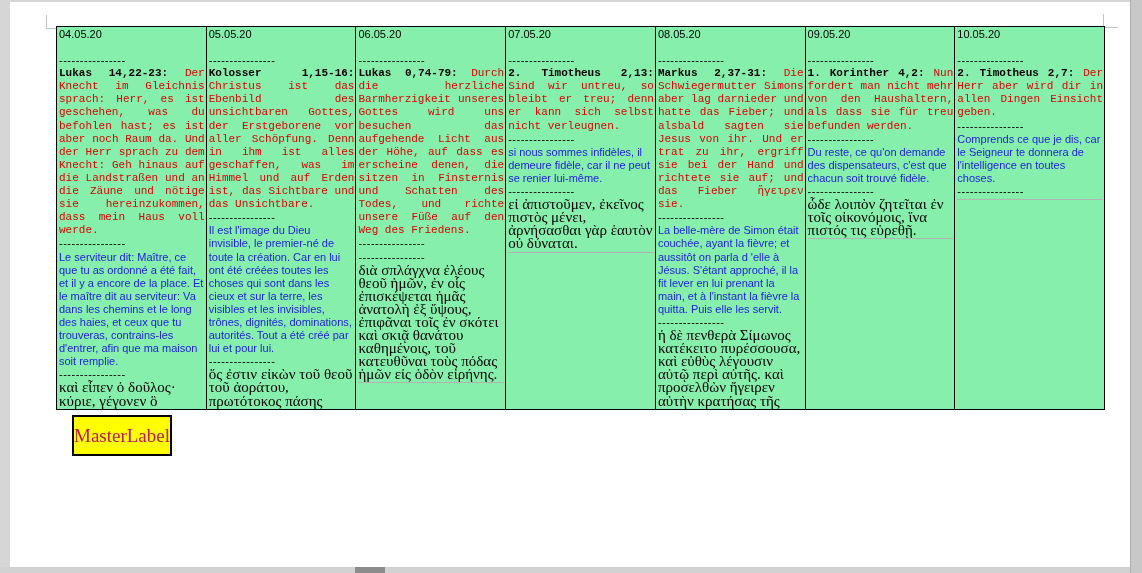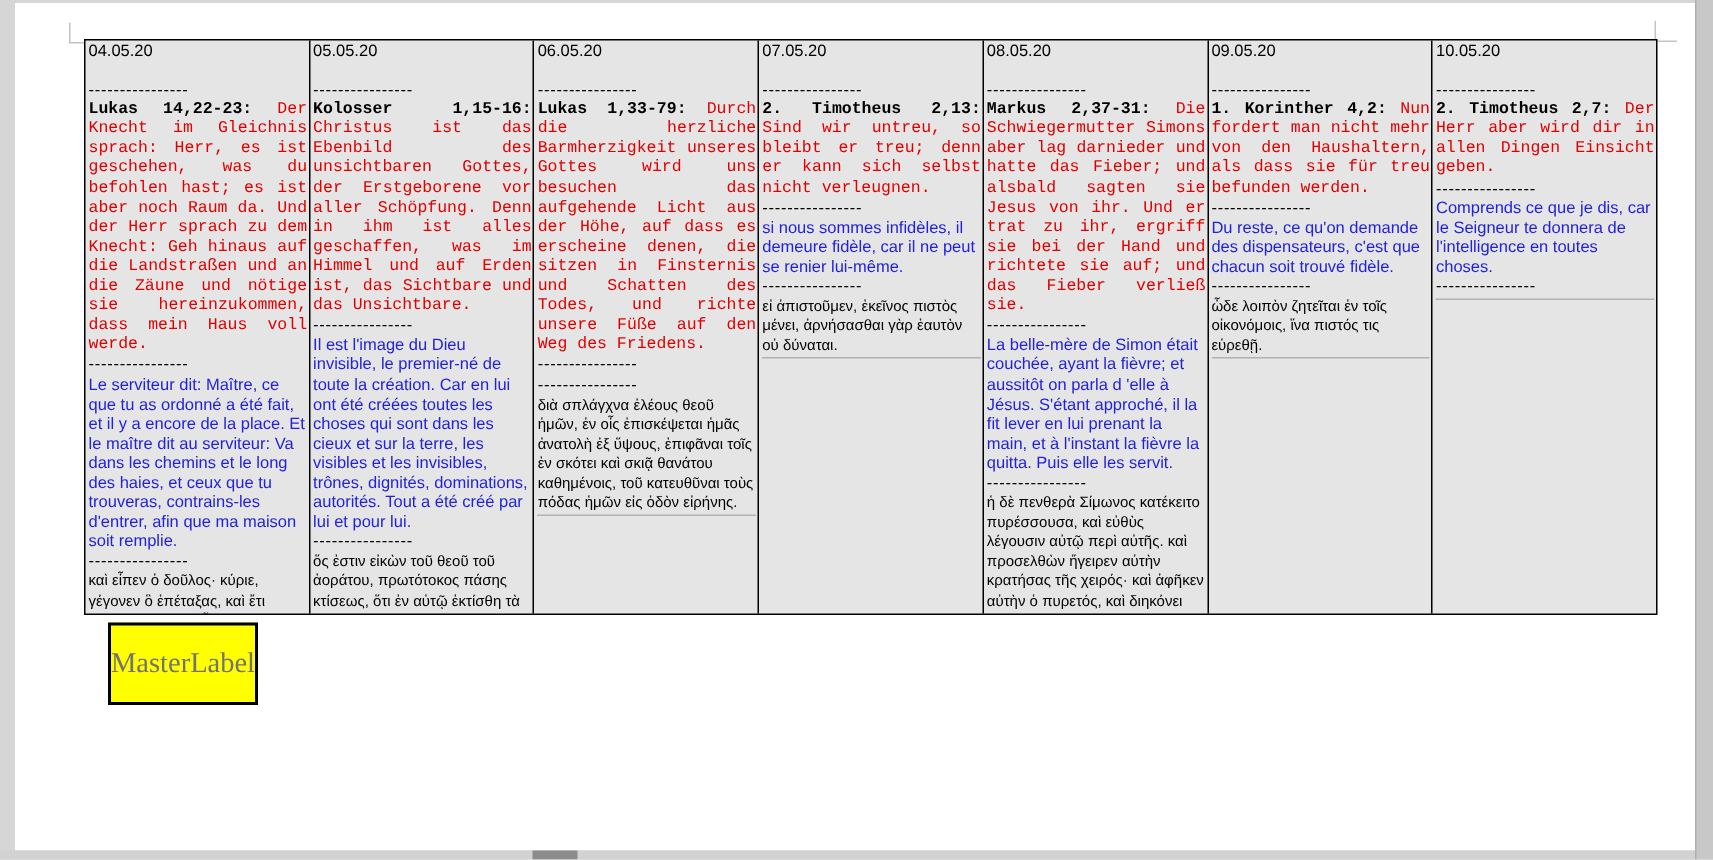--- a/index.html
+++ b/index.html
@@ -21,47 +21,47 @@
   .mark-tl .v { left:0; top:0; }
   .mark-tl .h { left:0; top:13px; }
   .mark-tr { left:1093px; top:12px; }
   .mark-tr .v { left:0; top:0; }
   .mark-tr .h { left:0; top:13px; }
 
   .verse-table {
     position:absolute; left:46px; top:24px; width:1049px; height:384px;
     display:flex;
     border:1px solid #000;
-    background:#e5e5e5;
+    background:#86efac;
   }
   .day-cell {
     flex:1 1 0;
     border-right:1px solid #000;
     overflow:hidden;
     padding:1px 1px 0 2px;
     font-size:11px;
     line-height:13.1px;
     color:#000;
   }
   .day-cell:last-child { border-right:none; }
   .day-frame { border-bottom:1px solid #b2b2b2; padding-bottom:1px; }
   .date-label { margin-bottom:13px; }
   .sep { white-space:nowrap; overflow:hidden; letter-spacing:0.5px; }
   .de-verse { color:#e00000; text-align:justify;font-family:Liberation Mono, monospace; }
   .de-verse .ref { color:#000; font-weight:bold; }
   .fr-verse { color:#2222dd; }
-  .gr-verse { color:#000; font-family:Liberation Sans, sans-serif; font-size:10px; }
+  .gr-verse { color:#000; font-family:Liberation Serif, serif; font-size:15px; }
 
   .master-label {
-    position:absolute; left:62px; top:413px; width:100px; height:55px;
+    position:absolute; left:62px; top:413px; width:100px; height:41px;
     background:#ffff00;
     border:2px solid #000;
     display:flex; align-items:center; justify-content:center;
     font-family:"Liberation Serif","DejaVu Serif",serif;
-    font-size:19px; color:#737373;
+    font-size:19px; color:#be185d;
     cursor:pointer;
   }
 
   .vscroll-track {
     position:absolute; right:0; top:0; width:12px; height:573px;
     background:#c8c8c8; border-left:1px solid #aeaeae;
   }
   .hscroll-track {
     position:absolute; left:0; bottom:0; width:1130px; height:6px;
     background:#d2d2d2;
@@ -108,21 +108,21 @@
         <p class="fr-verse">Il est l'image du Dieu invisible, le premier-né de toute la création.  Car en lui ont été créées toutes les choses qui sont dans les cieux et sur la terre, les visibles et les invisibles, trônes, dignités, dominations, autorités. Tout a été créé par lui et pour lui.</p>
         <div class="sep">----------------</div>
         <p class="gr-verse">ὅς ἐστιν εἰκὼν τοῦ θεοῦ τοῦ ἀοράτου, πρωτότοκος πάσης κτίσεως,  ὅτι ἐν αὐτῷ ἐκτίσθη τὰ πάντα ἐν τοῖς οὐρανοῖς καὶ ἐπὶ τῆς γῆς, τὰ ὁρατὰ καὶ τὰ ἀόρατα, εἴτε θρόνοι εἴτε κυριότητες εἴτε ἀρχαὶ εἴτε ἐξουσίαι· τὰ πάντα δι᾽ αὐτοῦ καὶ εἰς αὐτὸν ἔκτισται·</p>
       </div>
     </div>
 
     <div class="day-cell">
       <div class="day-frame">
         <div class="date-label">06.05.20</div>
         <div class="sep">----------------</div>
-        <p class="de-verse"><span class="ref">Lukas 1,33-79:</span> <span>Durch die herzliche Barmherzigkeit unseres Gottes wird uns besuchen das aufgehende Licht aus der Höhe, auf dass es erscheine denen, die sitzen in Finsternis und Schatten des Todes, und richte unsere Füße auf den Weg des Friedens.</span></p>
+        <p class="de-verse"><span class="ref">Lukas 0,74-79:</span> <span>Durch die herzliche Barmherzigkeit unseres Gottes wird uns besuchen das aufgehende Licht aus der Höhe, auf dass es erscheine denen, die sitzen in Finsternis und Schatten des Todes, und richte unsere Füße auf den Weg des Friedens.</span></p>
         <div class="sep">----------------</div>
         <div class="sep">----------------</div>
         <p class="gr-verse">διὰ σπλάγχνα ἐλέους θεοῦ ἡμῶν, ἐν οἷς ἐπισκέψεται ἡμᾶς ἀνατολὴ ἐξ ὕψους, ἐπιφᾶναι τοῖς ἐν σκότει καὶ σκιᾷ θανάτου καθημένοις, τοῦ κατευθῦναι τοὺς πόδας ἡμῶν εἰς ὁδὸν εἰρήνης.</p>
       </div>
     </div>
 
     <div class="day-cell">
       <div class="day-frame">
         <div class="date-label">07.05.20</div>
         <div class="sep">----------------</div>
@@ -131,21 +131,21 @@
         <p class="fr-verse">si nous sommes infidèles, il demeure fidèle, car il ne peut se renier lui-même.</p>
         <div class="sep">----------------</div>
         <p class="gr-verse">εἰ ἀπιστοῦμεν, ἐκεῖνος πιστὸς μένει, ἀρνήσασθαι γὰρ ἑαυτὸν οὐ δύναται.</p>
       </div>
     </div>
 
     <div class="day-cell">
       <div class="day-frame">
         <div class="date-label">08.05.20</div>
         <div class="sep">----------------</div>
-        <p class="de-verse"><span class="ref">Markus 2,37-31:</span> <span>Die Schwiegermutter Simons aber lag darnieder und hatte das Fieber; und alsbald sagten sie Jesus von ihr. Und er trat zu ihr, ergriff sie bei der Hand und richtete sie auf; und das Fieber verließ sie.</span></p>
+        <p class="de-verse"><span class="ref">Markus 2,37-31:</span> <span>Die Schwiegermutter Simons aber lag darnieder und hatte das Fieber; und alsbald sagten sie Jesus von ihr. Und er trat zu ihr, ergriff sie bei der Hand und richtete sie auf; und das Fieber ἤγειρεν sie.</span></p>
         <div class="sep">----------------</div>
         <p class="fr-verse">La belle-mère de Simon était couchée, ayant la fièvre; et aussitôt on parla d 'elle à Jésus.  S'étant approché, il la fit lever en lui prenant la main, et à l'instant la fièvre la quitta. Puis elle les servit.</p>
         <div class="sep">----------------</div>
         <p class="gr-verse">ἡ δὲ πενθερὰ Σίμωνος κατέκειτο πυρέσσουσα, καὶ εὐθὺς λέγουσιν αὐτῷ περὶ αὐτῆς.  καὶ προσελθὼν ἤγειρεν αὐτὴν κρατήσας τῆς χειρός· καὶ ἀφῆκεν αὐτὴν ὁ πυρετός, καὶ διηκόνει αὐτοῖς.</p>
       </div>
     </div>
 
     <div class="day-cell">
       <div class="day-frame">
         <div class="date-label">09.05.20</div>

